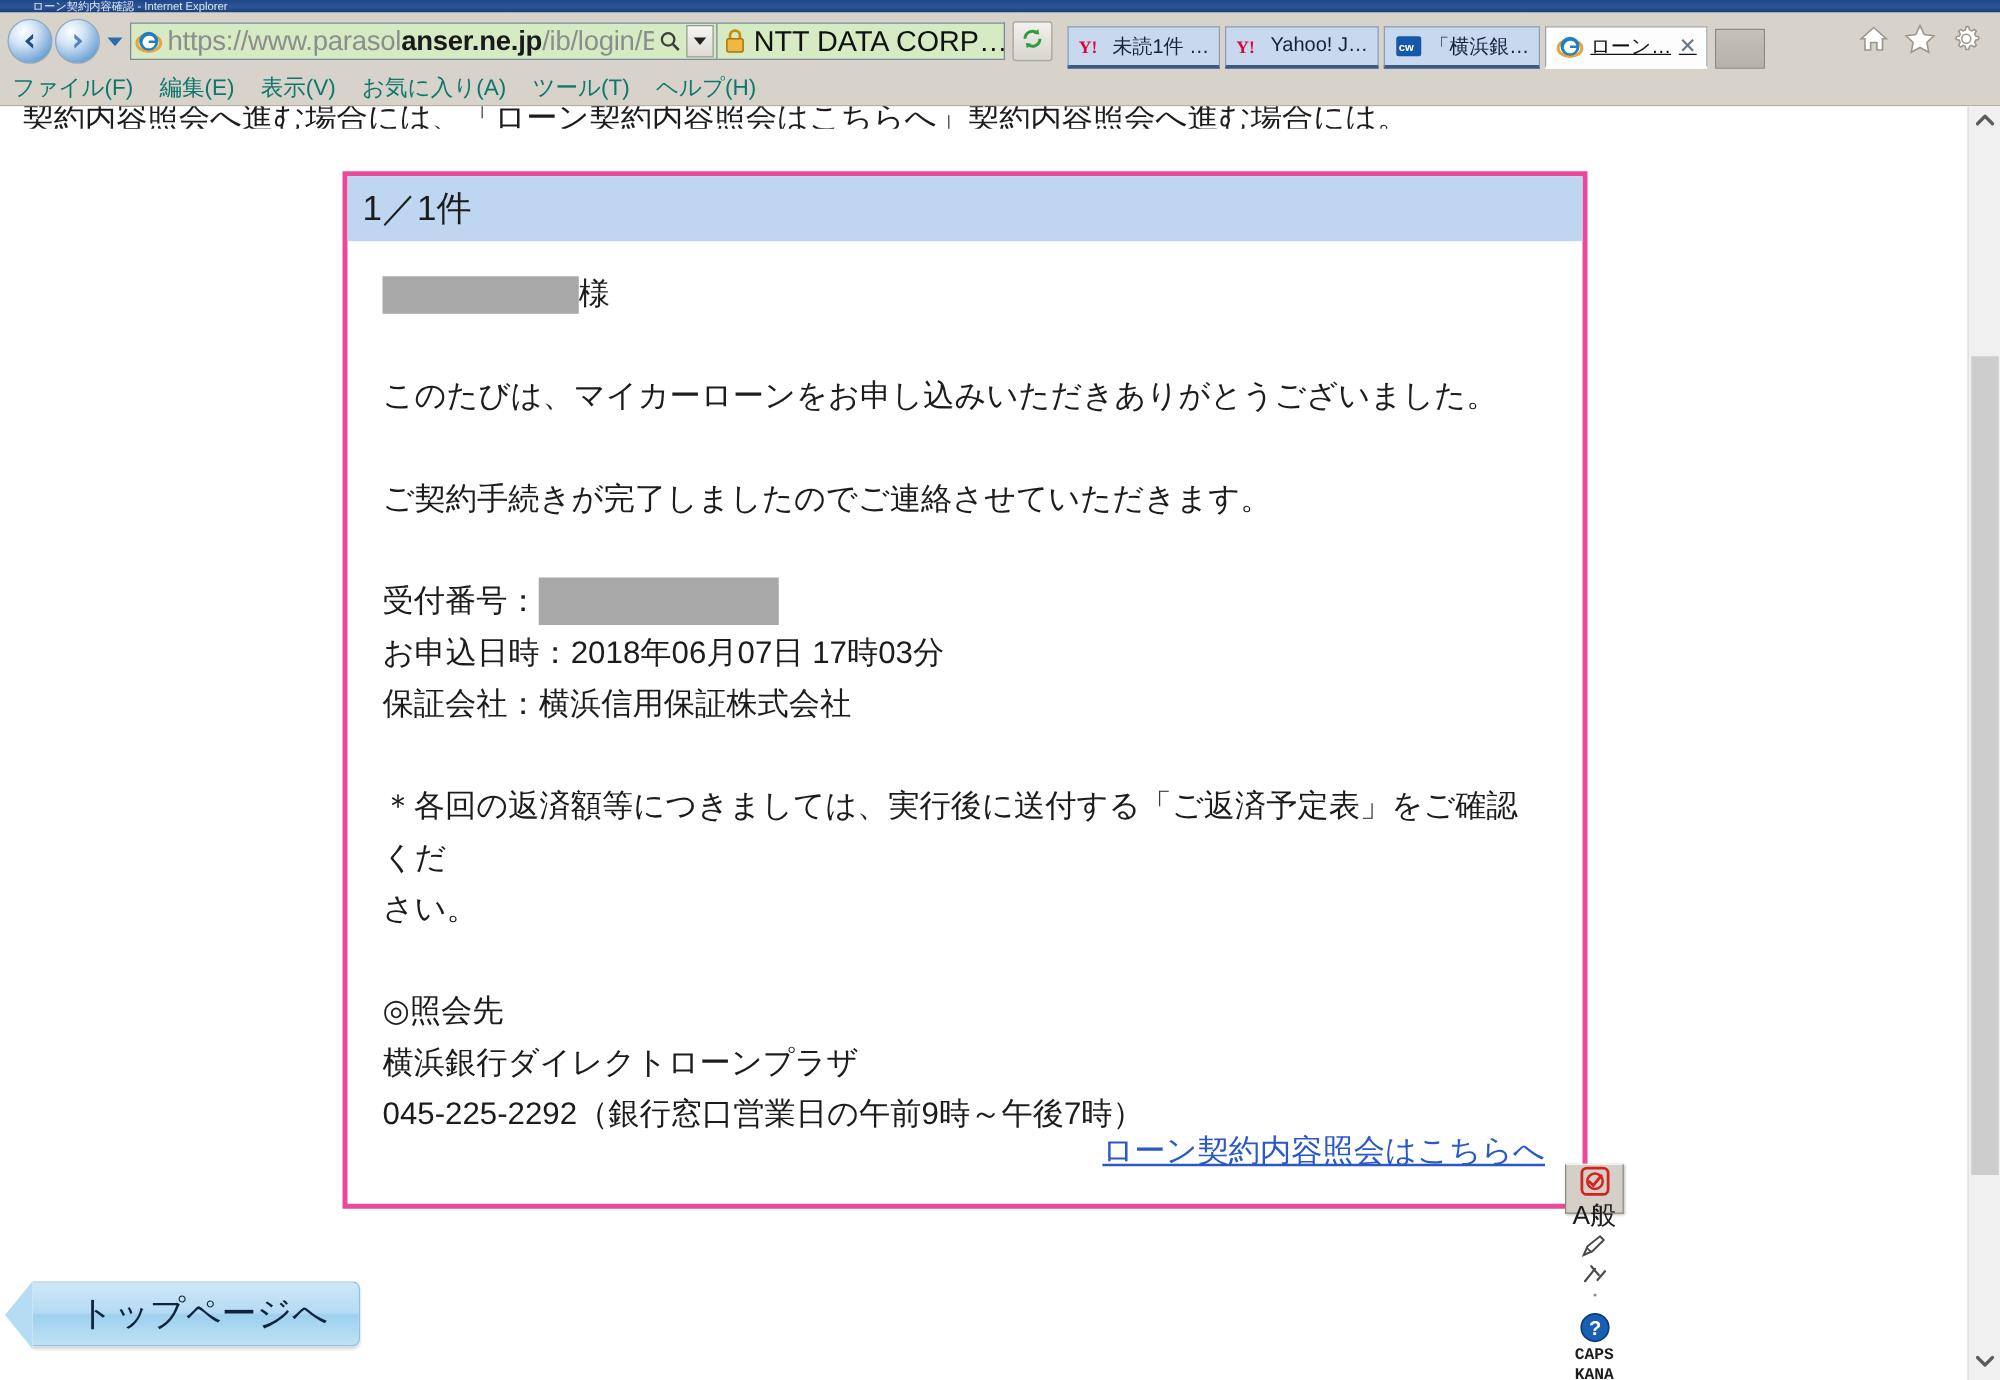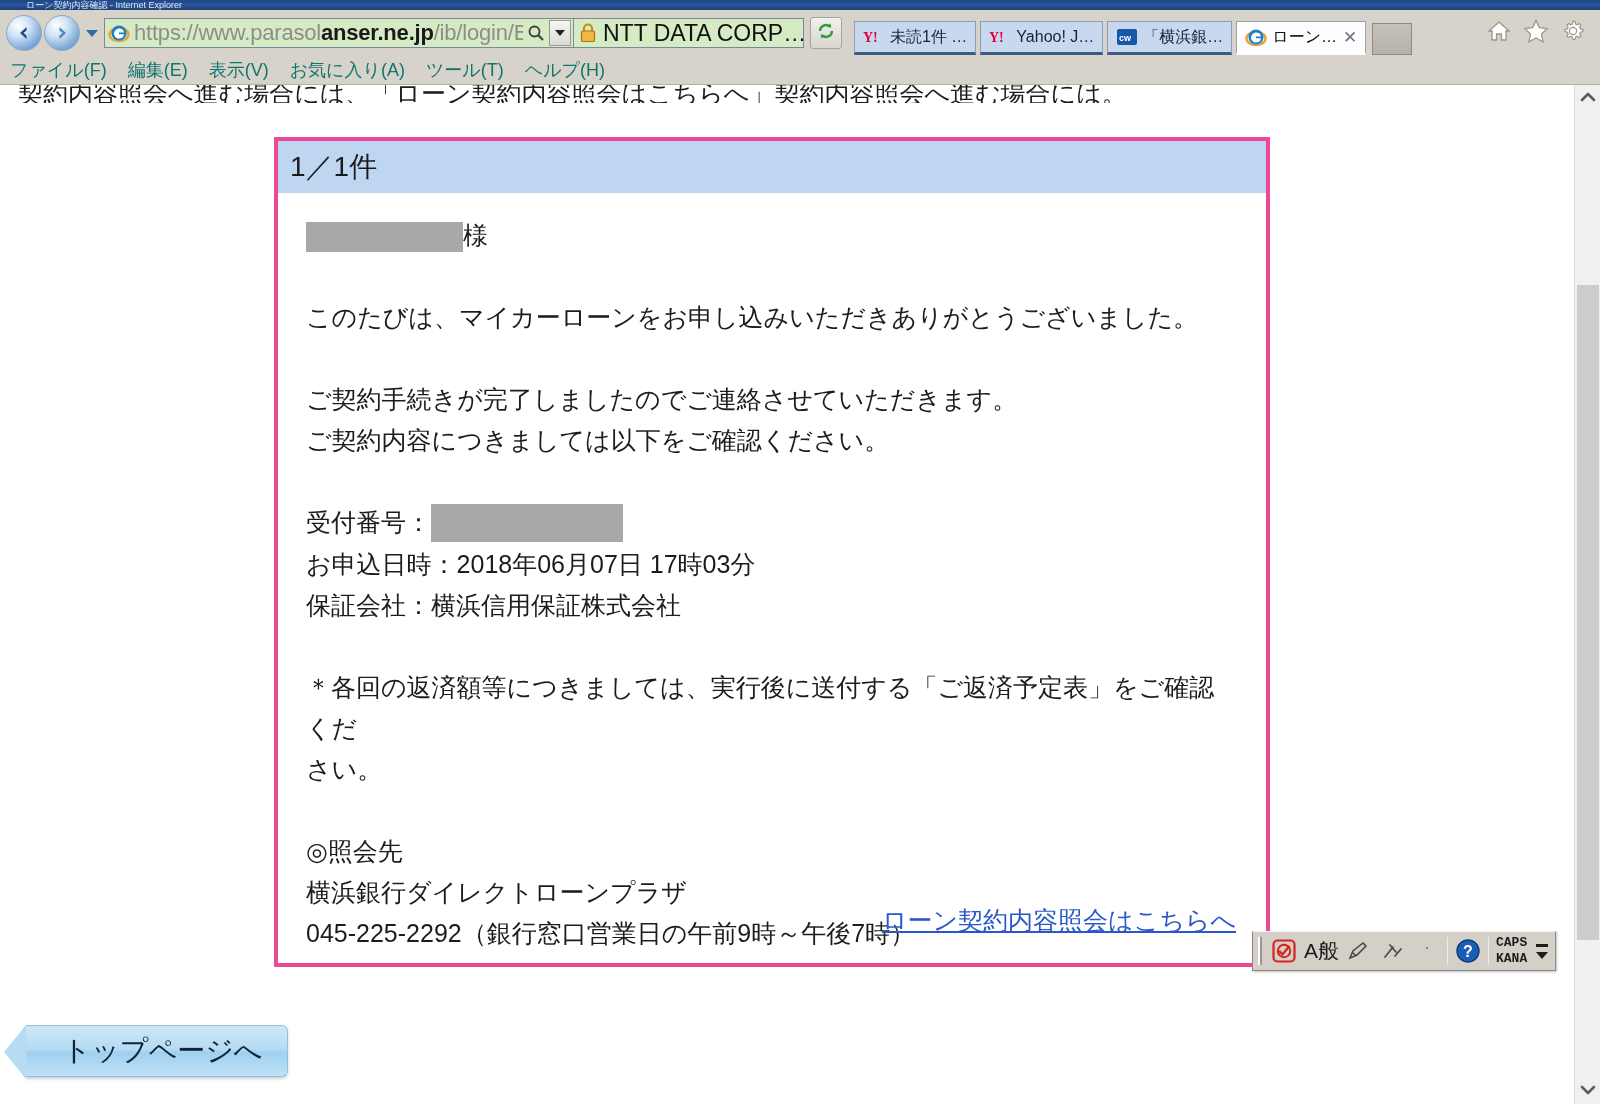--- a/index.html
+++ b/index.html
@@ -162,20 +162,21 @@
     color: #16213a;
     white-space: nowrap;
     overflow: hidden;
     flex: 0 1 auto;
   }
   .tab.active {
     background: #fdfdfd;
     border: 1px solid #9aa4b0;
     border-bottom: 3px solid #ffffff;
     color: #111;
+    text-decoration: underline;
   }
   .tab-ico { width: 22px; height: 22px; margin-right: 5px; flex:0 0 auto; display:flex;align-items:center;justify-content:center;}
   .tab-label { overflow: hidden; text-overflow: clip; white-space: nowrap; }
   .tab-close {
     margin-left: 6px; font-size: 17px; color: #6a7585; flex:0 0 auto;
   }
   .tab-new {
     width: 40px; height: 32px;
     background: linear-gradient(to bottom,#c5c1b8,#b6b2a9);
     border: 1px solid #8d8a82;
@@ -335,20 +336,21 @@
     left: 1252px;
     top: 931px;
     height: 40px;
     display: flex;
     align-items: center;
     background: #d4d0c8;
     border: 1px solid #8d8a83;
     border-top-color: #f4f2ee;
     box-shadow: 1px 1px 2px rgba(0,0,0,0.25);
     padding: 0 2px;
+    flex-direction: column;
   }
   .ime-grip {
     width: 6px; height: 28px;
     background: linear-gradient(to right,#ffffff 0 2px,#9a968e 2px 4px,#d4d0c8 4px 6px);
     margin: 0 3px;
   }
   .ime-cell {
     height: 34px; min-width: 34px;
     display:flex;align-items:center;justify-content:center;
     padding: 0 3px;
@@ -536,21 +538,20 @@
           <span class="redact redact-name"></span><span>様</span>
         </div>
 
         <div class="blank-line"></div>
 
         <div>このたびは、マイカーローンをお申し込みいただきありがとうございました。</div>
 
         <div class="blank-line"></div>
 
         <div>ご契約手続きが完了しましたのでご連絡させていただきます。</div>
-        <div>ご契約内容につきましては以下をご確認ください。</div>
 
         <div class="blank-line"></div>
 
         <div>
           <span>受付番号：</span><span class="redact redact-num"></span>
         </div>
         <div>
           <span>お申込日時：</span><span>2018年06月07日 17時03分</span>
         </div>
         <div>

